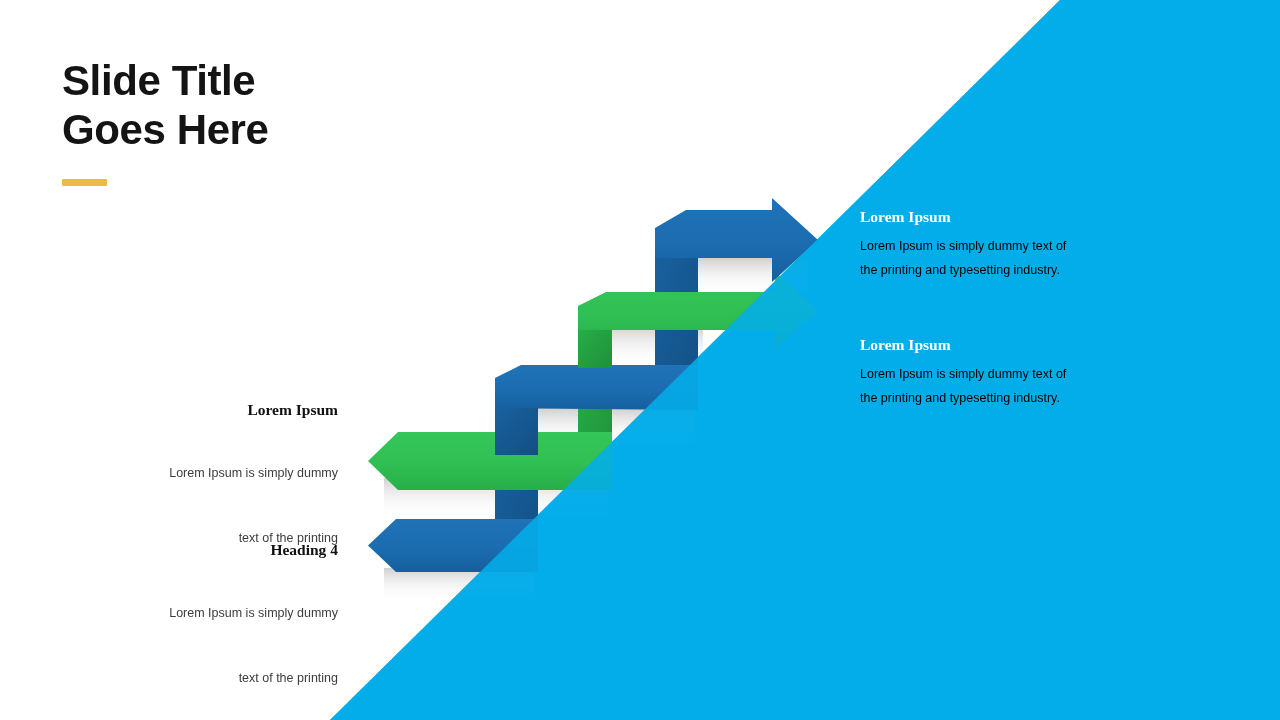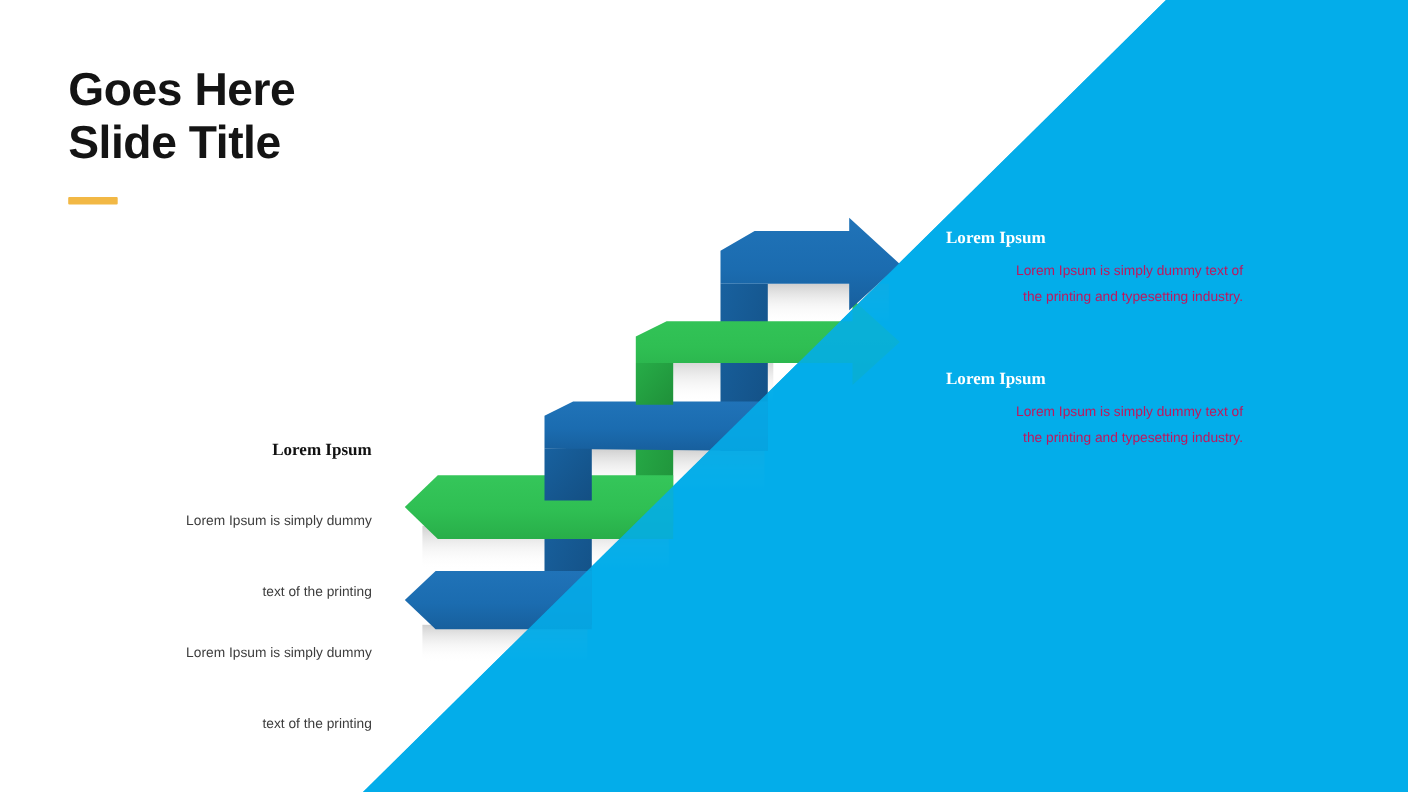--- a/index.html
+++ b/index.html
@@ -61,37 +61,37 @@
     line-height:24px;
     font-weight:normal;
   }
 
   .callout.left  { text-align:right; width:250px; }
   .callout.right { text-align:left;  width:270px; }
 
   .callout.left .c-head  { color:#111111; }
   .callout.left .c-body  { color:#3d3d3d;margin-top:41px; }
   .callout.right .c-head { color:#ffffff; }
-  .callout.right .c-body { color:#be185d;text-align:right; }
+  .callout.right .c-body { color:#000000; }
 
   #callout-r1 { left:860px; top:207px; }
   #callout-r2 { left:860px; top:335px; }
   #callout-l1 { left:88px;  top:400px; }
   #callout-l2 { left:88px;  top:540px; }
 </style>
 </head>
 <body>
 
 <svg id="bg-diagonal" viewBox="0 0 1280 720" width="1280" height="720">
   <polygon points="1060,0 1280,0 1280,720 330,720" fill="#03ade9"></polygon>
 </svg>
 
 <div id="title-block">
+  <div class="title-line">Slide Title</div>
   <div class="title-line">Goes Here</div>
-  <div class="title-line">Slide Title</div>
   <div id="title-accent" style="background: rgb(242, 184, 69);"></div>
 </div>
 
 <svg id="arrow-stage" viewBox="0 0 1280 720" width="1280" height="720">
   <defs>
     <linearGradient id="gBlue" x1="0" y1="0" x2="0" y2="1">
       <stop offset="0%" stop-color="#2073b8"></stop>
       <stop offset="55%" stop-color="#1b6cb0"></stop>
       <stop offset="100%" stop-color="#175f9d"></stop>
     </linearGradient>
@@ -173,15 +173,16 @@
   <div class="c-body">the printing and typesetting industry.</div>
 </div>
 
 <div class="callout left" id="callout-l1">
   <div class="c-head">Lorem Ipsum</div>
   <div class="c-body">Lorem Ipsum is simply dummy</div>
   <div class="c-body">text of the printing</div>
 </div>
 
 <div class="callout left" id="callout-l2">
+  <div class="c-head">Heading 4</div>
   <div class="c-body">Lorem Ipsum is simply dummy</div>
   <div class="c-body">text of the printing</div>
 </div>
 
 </body></html>

